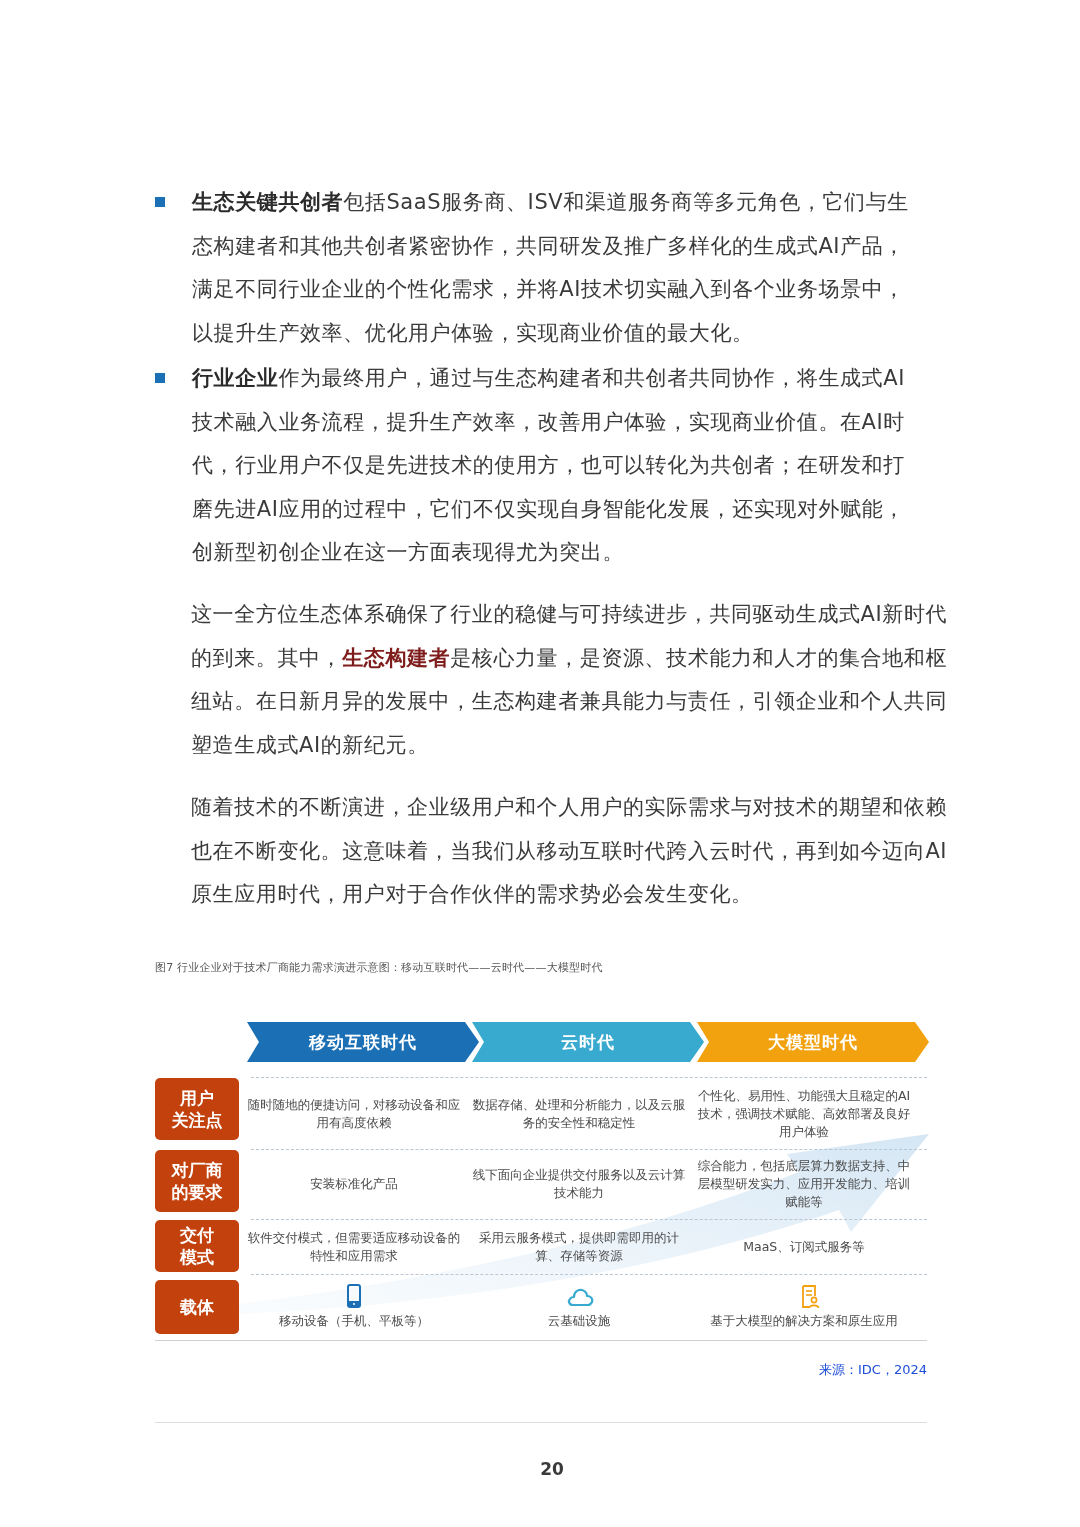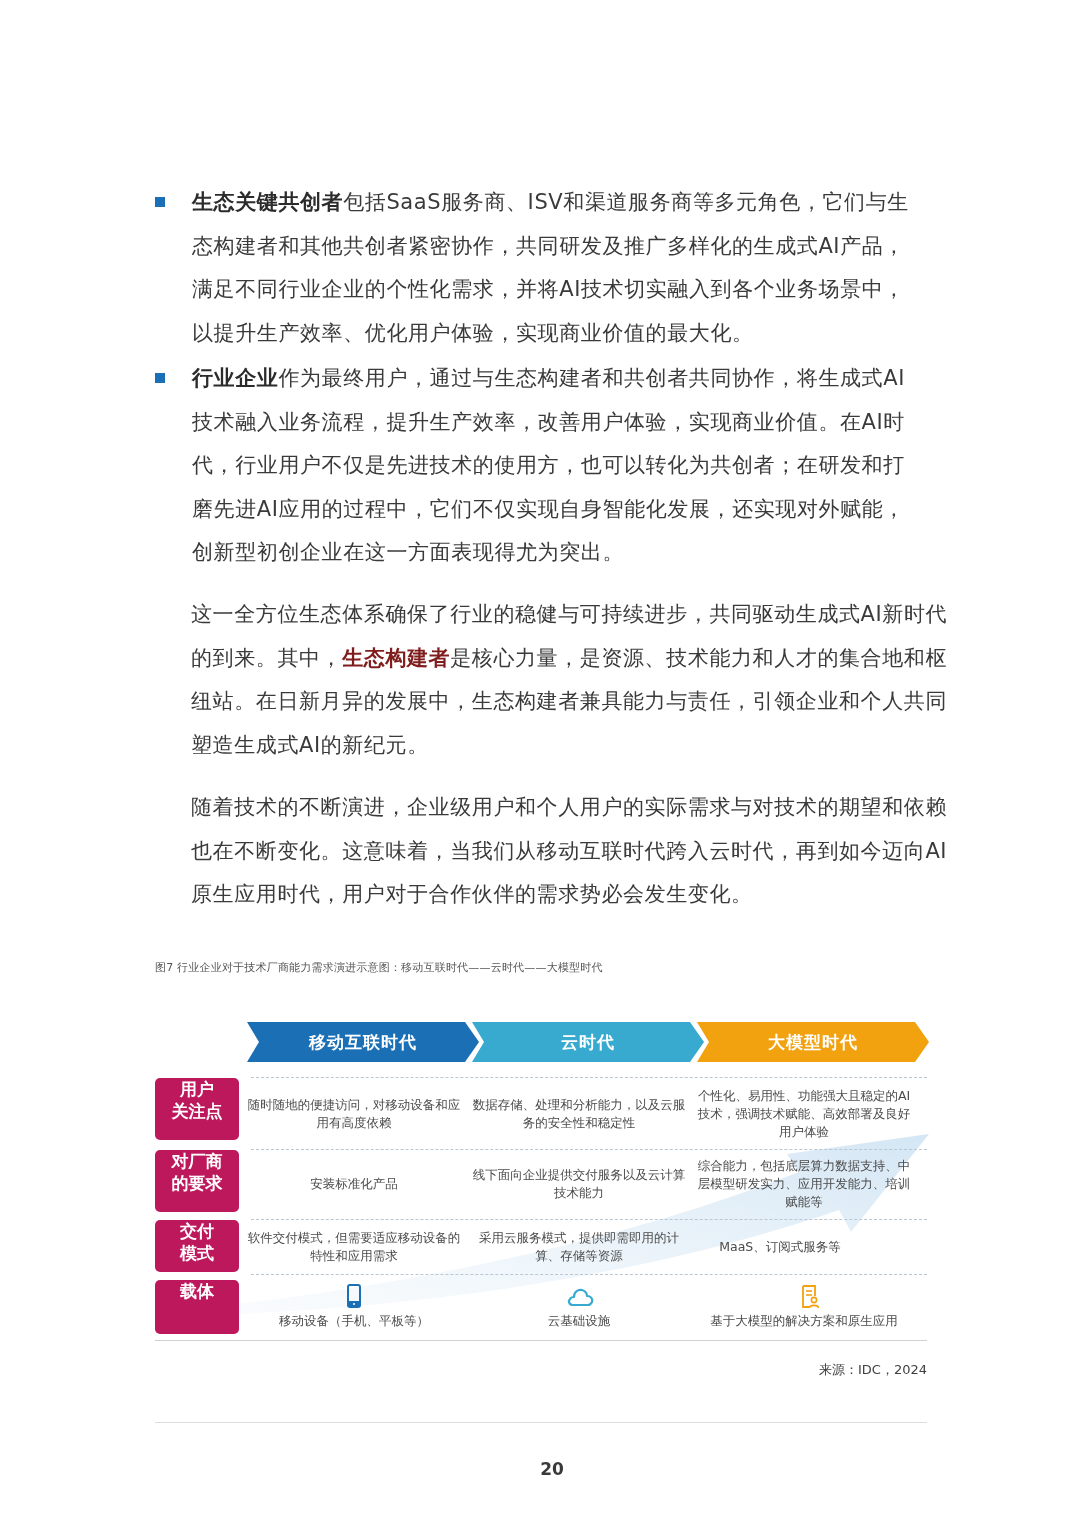--- a/index.html
+++ b/index.html
@@ -33,39 +33,39 @@
   }
   .figure { position: absolute; left: 155px; top: 1022px; width: 772px; height: 320px; padding-left: 42px; }
   .era-row { position: absolute; left: 92px; top: 0; width: 680px; height: 40px; }
   .era { position: absolute; top: 0; height: 40px; }
   .era svg { position: absolute; left: 0; top: 0; }
   .era-label {
     position: absolute; left: 0; top: 0; width: 100%; height: 40px; line-height: 40px;
     text-align: center; color: #fff; font-weight: bold; font-size: 17px; letter-spacing: 1px;
   }
   .row-label {
-    position: absolute; left: 0; width: 84px; background: #be185d; border-radius: 5px;
+    position: absolute; left: 0; width: 84px; background: #c2410c; border-radius: 5px;
     color: #fff; font-weight: bold; font-size: 17px; line-height: 22px;
-    display: flex; justify-content: center; text-align: center;
+    display: flex; align-items: center; justify-content: center; text-align: center;
   }
   .dash {
     position: absolute; left: 96px; width: 676px; height: 0;
     border-top: 1px dashed #b9c7d4;
   }
   .cell {
     position: absolute; width: 218px; font-size: 12.5px; line-height: 18px;
     color: #4a4a4a; text-align: center;
     display: flex; align-items: center; justify-content: center;
   }
   .bottom-line { position: absolute; left: 0; top: 318px; width: 772px; border-top: 1px solid #d0d0d0; }
   .bg-arrow { position: absolute; left: 84px; top: 60px; }
   .icon-wrap { position: absolute; width: 30px; height: 26px; }
 
   .source {
-    position: absolute; right: 153px; top: 1361px; font-size: 13px; color: #404040;
+    position: absolute; right: 153px; top: 1361px; font-size: 13px; color: #1d4ed8;
   }
   .footer-line { position: absolute; left: 155px; top: 1422px; width: 772px; border-top: 1px solid #dcdcdc; }
   .page-number {
     position: absolute; left: 0; width: 1080px; top: 1459px; text-align: center;
     font-size: 17px; font-weight: bold; color: #3a3a3a; margin-left: 12px;
   }
 </style>
 </head>
 <body>
 
@@ -166,21 +166,21 @@
     <div class="cell" style="left:540px; top:128px; height:68px;">综合能力，包括底层算力数据支持、中层模型研发实力、应用开发能力、培训赋能等</div>
 
     <div class="row-label" style="top:198px; height:52px;">
       <div>
           <div>交付</div>
           <div>模式</div>
         </div>
     </div>
     <div class="cell" style="left:315px; top:198px; height:54px;">采用云服务模式，提供即需即用的计算、存储等资源</div>
     <div class="cell" style="left:90px; top:198px; height:54px;">软件交付模式，但需要适应移动设备的特性和应用需求</div>
-    <div class="cell" style="left:516px; top:198px; height:54px;">MaaS、订阅式服务等</div>
+    <div class="cell" style="left:540px; top:198px; height:54px;">MaaS、订阅式服务等</div>
 
     <div class="row-label" style="top:258px; height:54px;">
       <div>载体</div>
     </div>
 
     <div class="icon-wrap" style="left:184px; top:262px;">
       <svg width="30" height="26" viewBox="0 0 30 26">
         <rect x="9" y="1" width="12" height="22" rx="2" fill="none" stroke="#1a6fb5" stroke-width="2"></rect>
         <rect x="9" y="17" width="12" height="6" fill="#1a6fb5"></rect>
         <circle cx="15" cy="20" r="1" fill="#fff"></circle>

